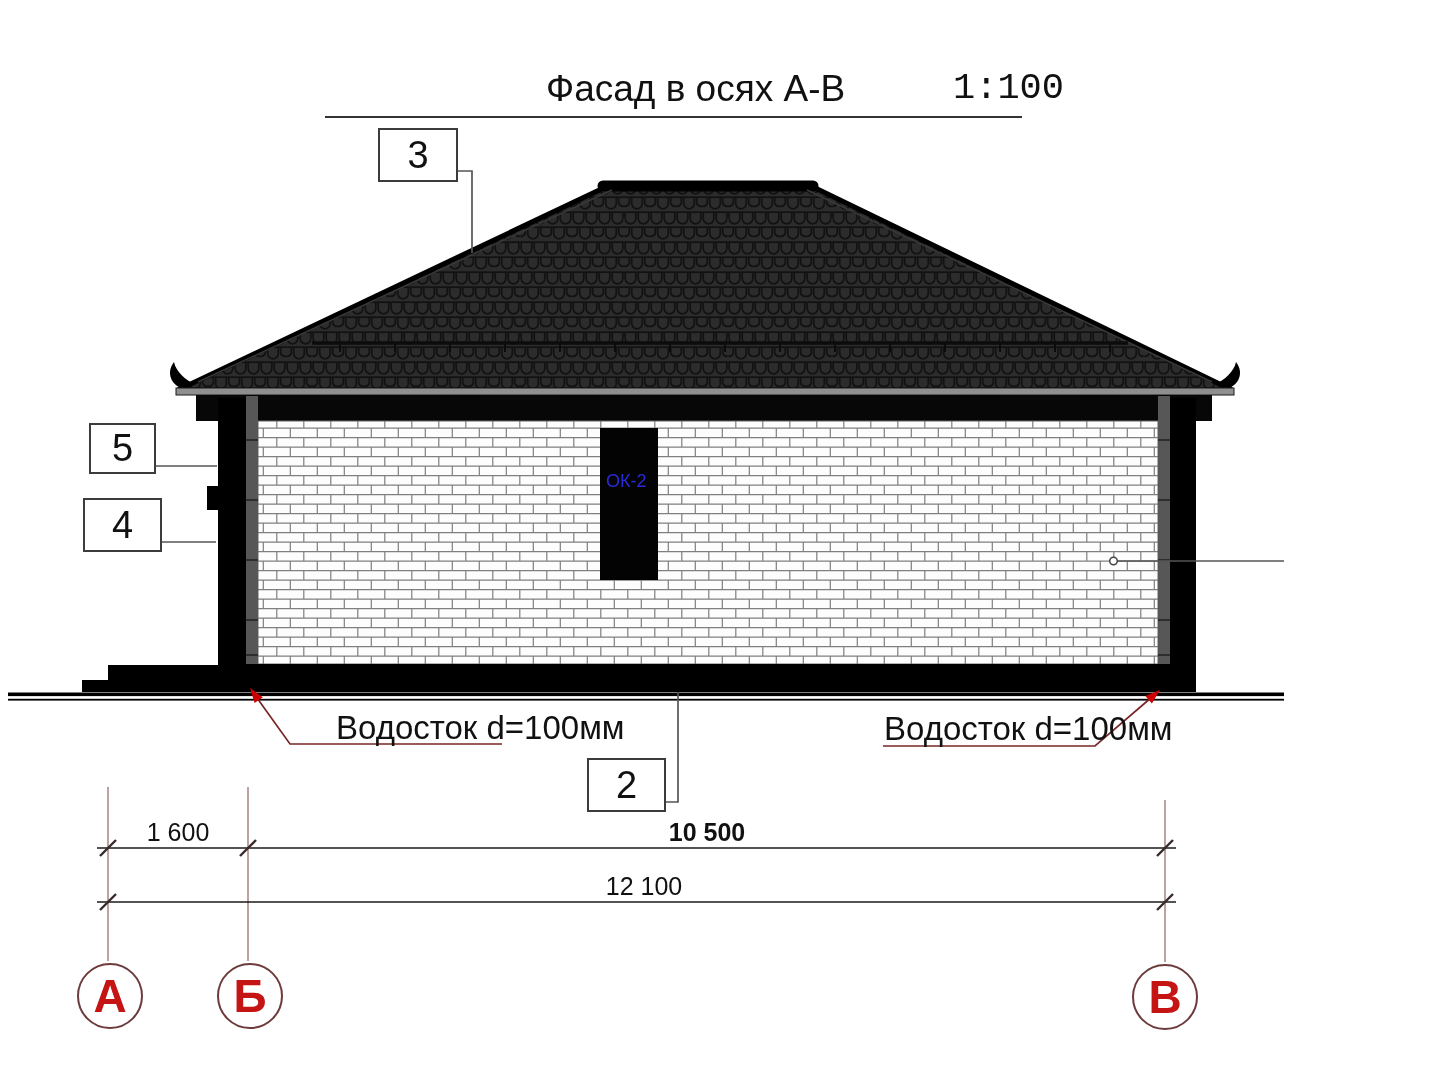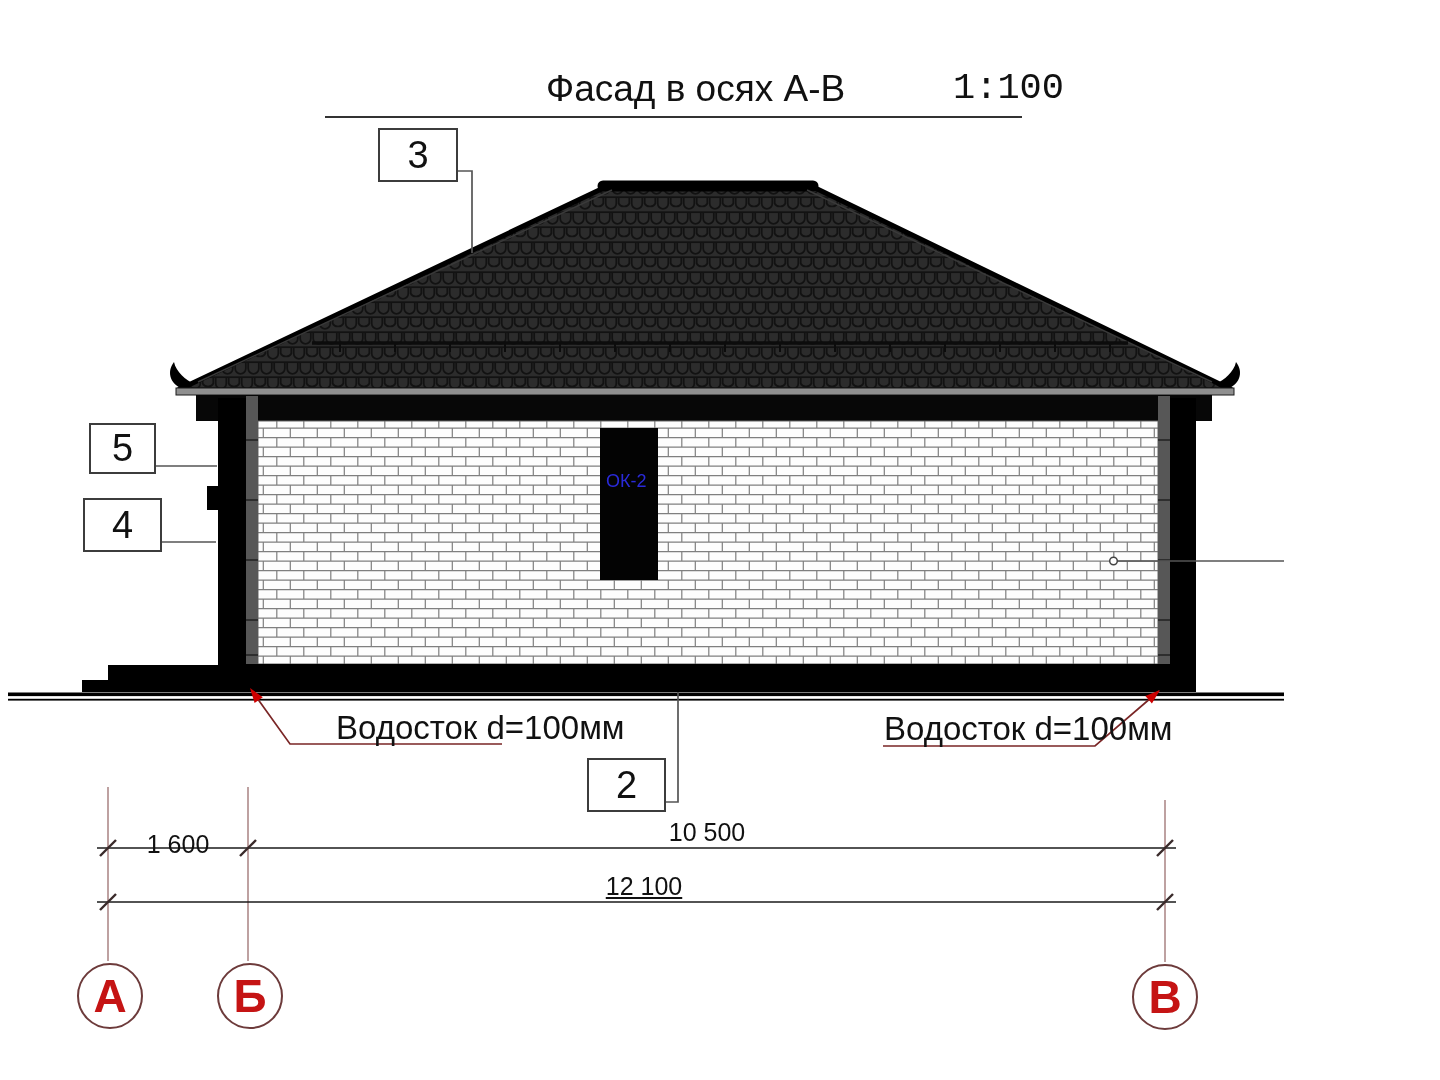--- a/index.html
+++ b/index.html
@@ -182,23 +182,23 @@
   </div>
   <div class="callout" style="left:587px;top:758px;width:79px;height:54px;">
     <span>2</span>
   </div>
 
   <div class="txt win-tag" style="left:606px;top:472px;">ОК-2</div>
 
   <div class="txt spout-text" style="left:336px;top:711px;">Водосток d=100мм</div>
   <div class="txt spout-text" style="left:884px;top:712px;">Водосток d=100мм</div>
 
-  <div class="txt dim-text" style="left:178px;top:820px;margin-top:12px;">1 600</div>
-  <div class="txt dim-text" style="left:707px;top:820px;">10 500</div>
-  <div class="txt dim-text" style="left:644px;top:874px;text-decoration:underline;">12 100</div>
+  <div class="txt dim-text" style="left:178px;top:820px;">1 600</div>
+  <div class="txt dim-text" style="left:707px;top:820px;font-weight:bold;">10 500</div>
+  <div class="txt dim-text" style="left:644px;top:874px;">12 100</div>
 
   <div class="axis-bubble" style="left:77px;top:963px;">
     <span>А</span>
   </div>
   <div class="axis-bubble" style="left:217px;top:963px;">
     <span>Б</span>
   </div>
   <div class="axis-bubble" style="left:1132px;top:964px;">
     <span>В</span>
   </div>

